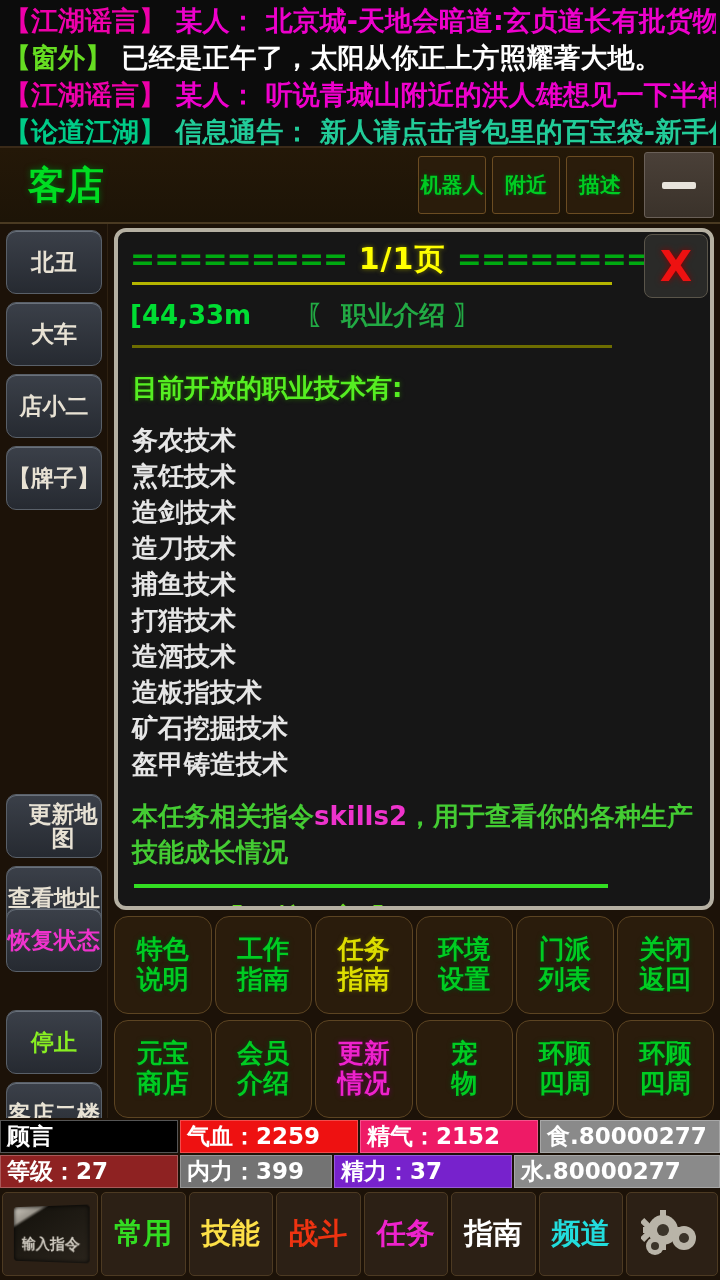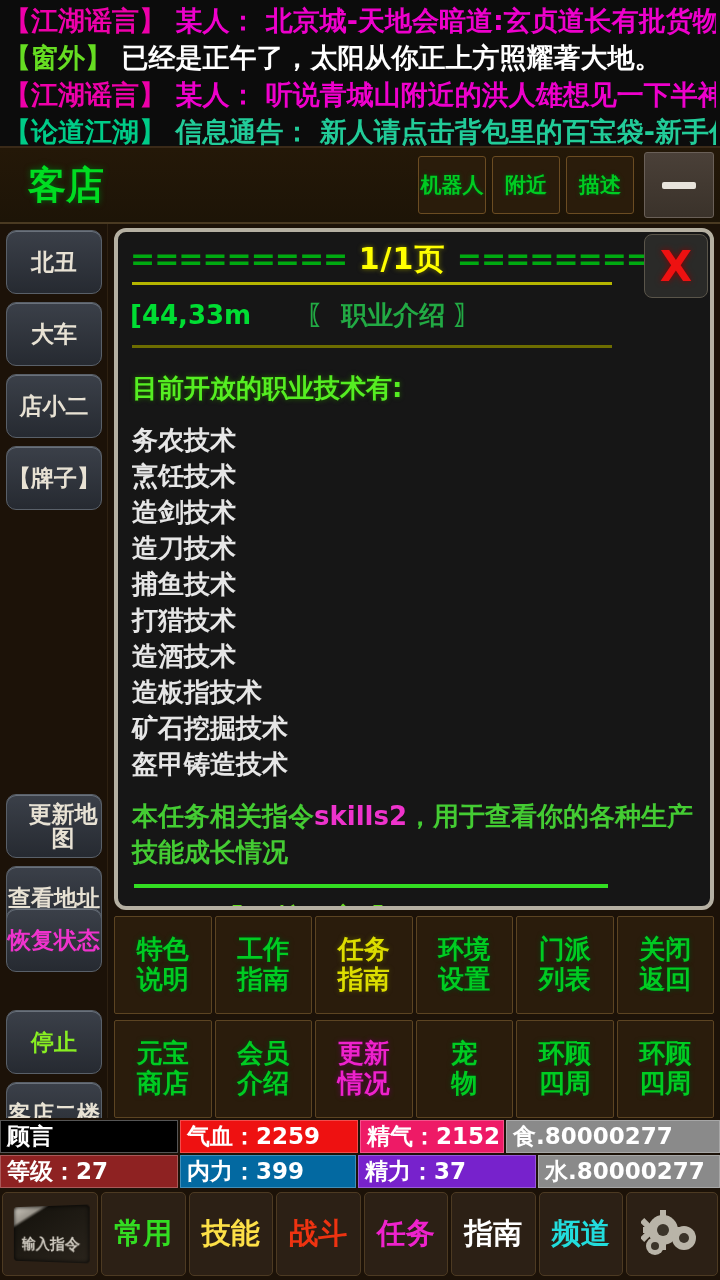--- a/index.html
+++ b/index.html
@@ -182,21 +182,21 @@
   .grid {
     margin: 6px 4px 0 4px;
     display: grid;
     grid-template-columns: repeat(6, 1fr);
     grid-auto-rows: 98px;
     gap: 3px;
   }
   .grid-btn {
     background: #2a1c0c;
     border: 1px solid #5c4422;
-    border-radius: 2px;
+    border-radius: 14px;
     display: flex; align-items: center; justify-content: center;
     text-align: center;
     font-size: 26px; font-weight: bold;
     line-height: 1.15;
     color: #00cc22;
     text-shadow: 0 0 5px #004411;
   }
   .grid-btn.yellow { color: #dddd00; text-shadow: 0 0 5px #555500; }
   .grid-btn.magenta { color: #ee22cc; text-shadow: 0 0 5px #660055; }
 
@@ -211,24 +211,24 @@
   .status-row { display: flex; height: 33px; gap: 2px; }
   .cell {
     display: flex; align-items: center;
     font-size: 23px; font-weight: bold;
     color: #fff; padding-left: 6px;
     white-space: nowrap; overflow: hidden;
     border: 1px solid rgba(255,255,255,.25);
   }
   .c-name  { width: 178px; background: #000; border-color:#555; }
   .c-hp    { width: 178px; background: #ee1111; }
-  .c-qi    { width: 144px; background: #ee1a66; }
+  .c-qi    { width: 178px; background: #ee1a66; }
   .c-food  { flex: 1;      background: #8a8a8a; }
   .c-lv    { width: 178px; background: #8e2222; }
-  .c-mp    { width: 176px; background: #0369a1; }
+  .c-mp    { width: 152px; background: #737373; }
   .c-str   { width: 178px; background: #7722cc; }
   .c-water { flex: 1;      background: #8a8a8a; }
 
   
   .bottomnav {
     flex: none;
     height: 90px;
     display: flex; gap: 3px;
     padding: 2px 2px 4px 2px;
     background: #1c1208;

